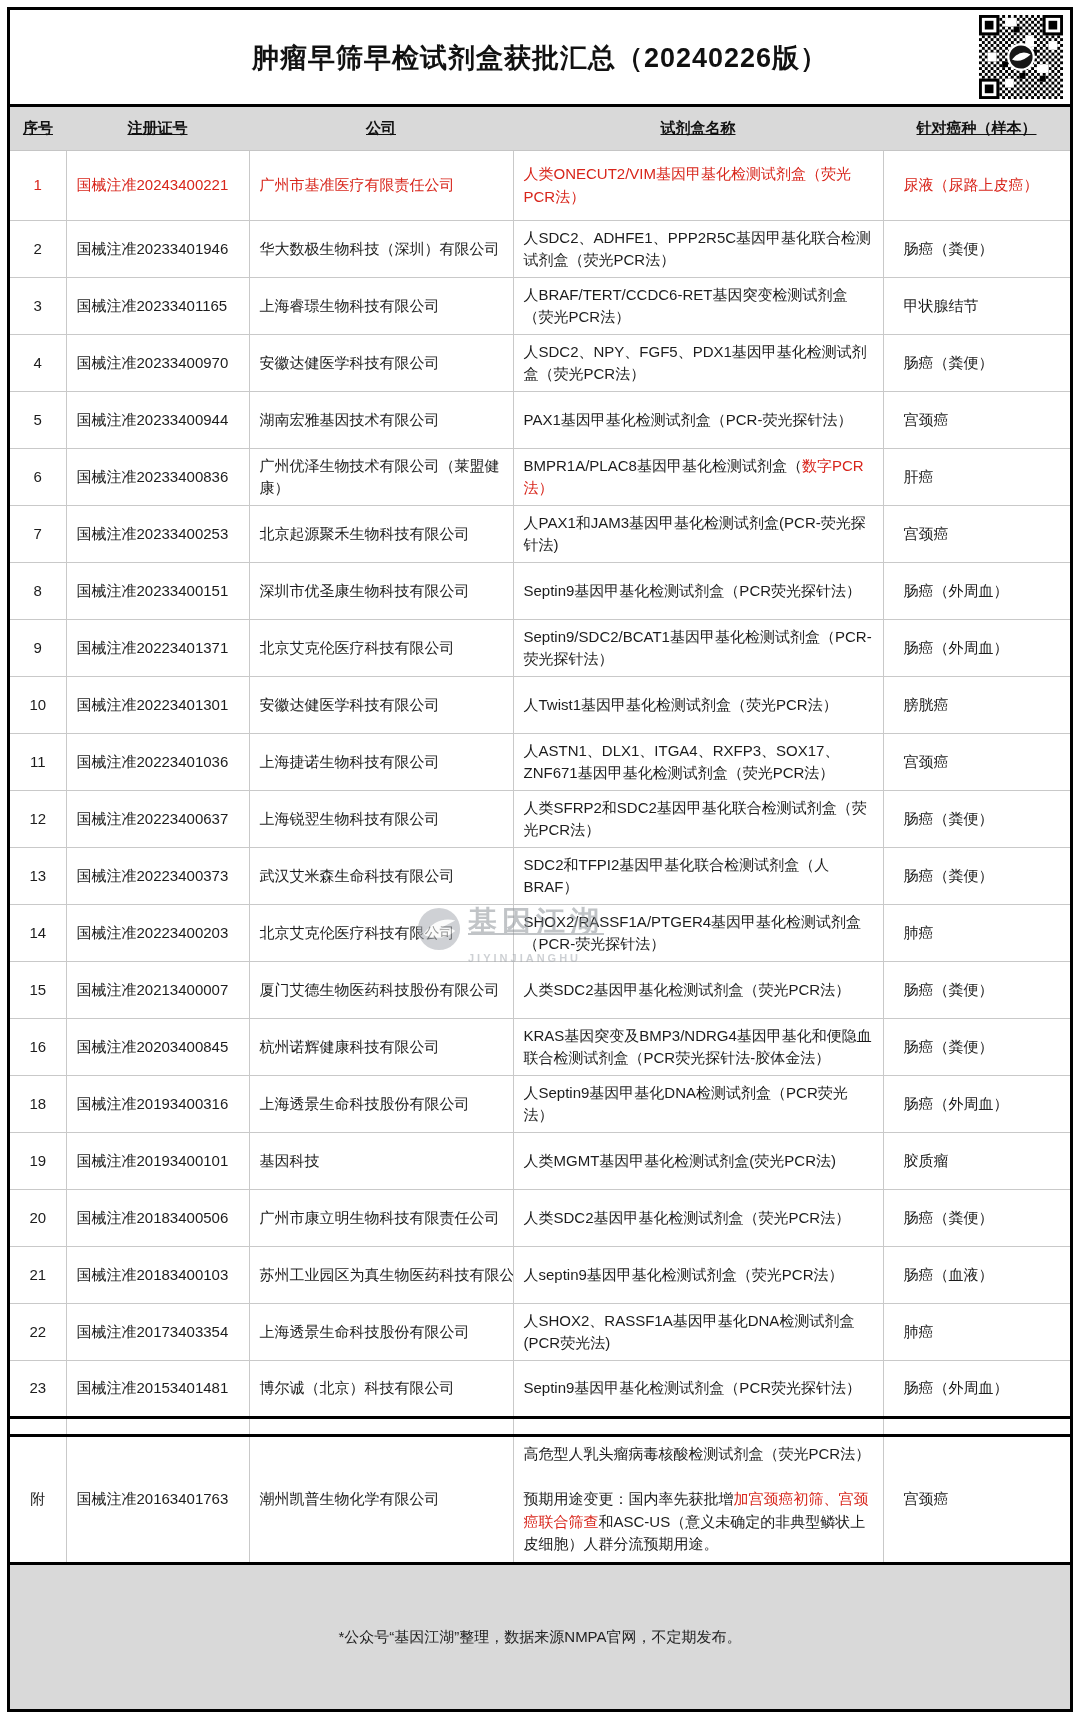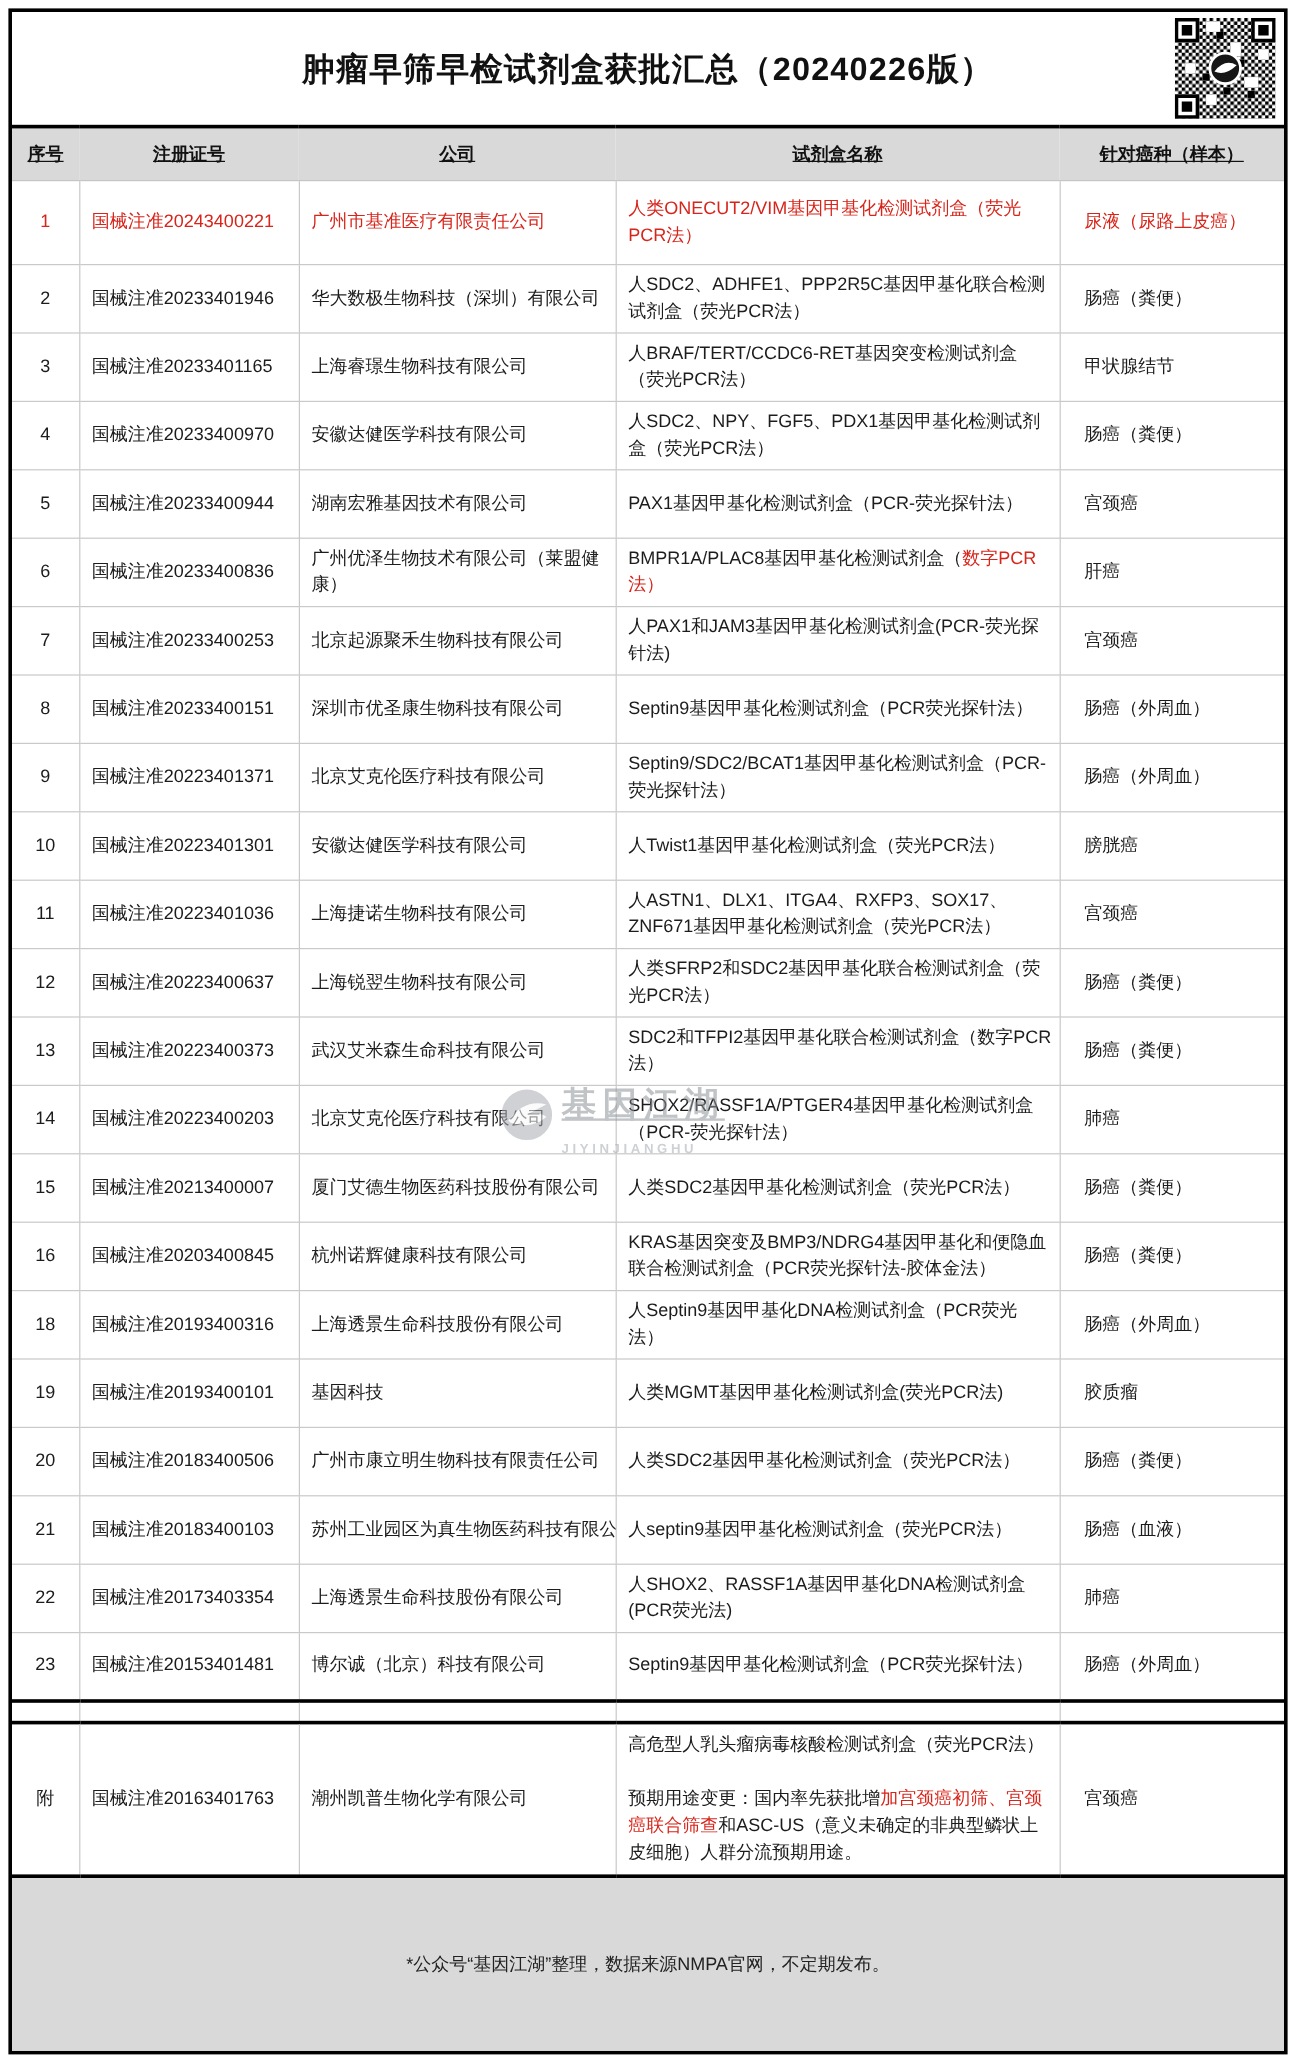--- a/index.html
+++ b/index.html
@@ -220,21 +220,21 @@
           <td class="c-no">12</td>
           <td class="c-reg">国械注准20223400637</td>
           <td class="c-company">上海锐翌生物科技有限公司</td>
           <td class="c-kit">人类SFRP2和SDC2基因甲基化联合检测试剂盒（荧光PCR法）</td>
           <td class="c-cancer">肠癌（粪便）</td>
         </tr>
         <tr class="data-row">
           <td class="c-no">13</td>
           <td class="c-reg">国械注准20223400373</td>
           <td class="c-company">武汉艾米森生命科技有限公司</td>
-          <td class="c-kit">SDC2和TFPI2基因甲基化联合检测试剂盒（数字PCR法）</td>
+          <td class="c-kit">SDC2和TFPI2基因甲基化联合检测试剂盒（人BRAF）</td>
           <td class="c-cancer">肠癌（粪便）</td>
         </tr>
         <tr class="data-row">
           <td class="c-no">14</td>
           <td class="c-reg">国械注准20223400203</td>
           <td class="c-company">北京艾克伦医疗科技有限公司</td>
           <td class="c-kit">SHOX2/RASSF1A/PTGER4基因甲基化检测试剂盒（PCR-荧光探针法）</td>
           <td class="c-cancer">肺癌</td>
         </tr>
         <tr class="data-row">

